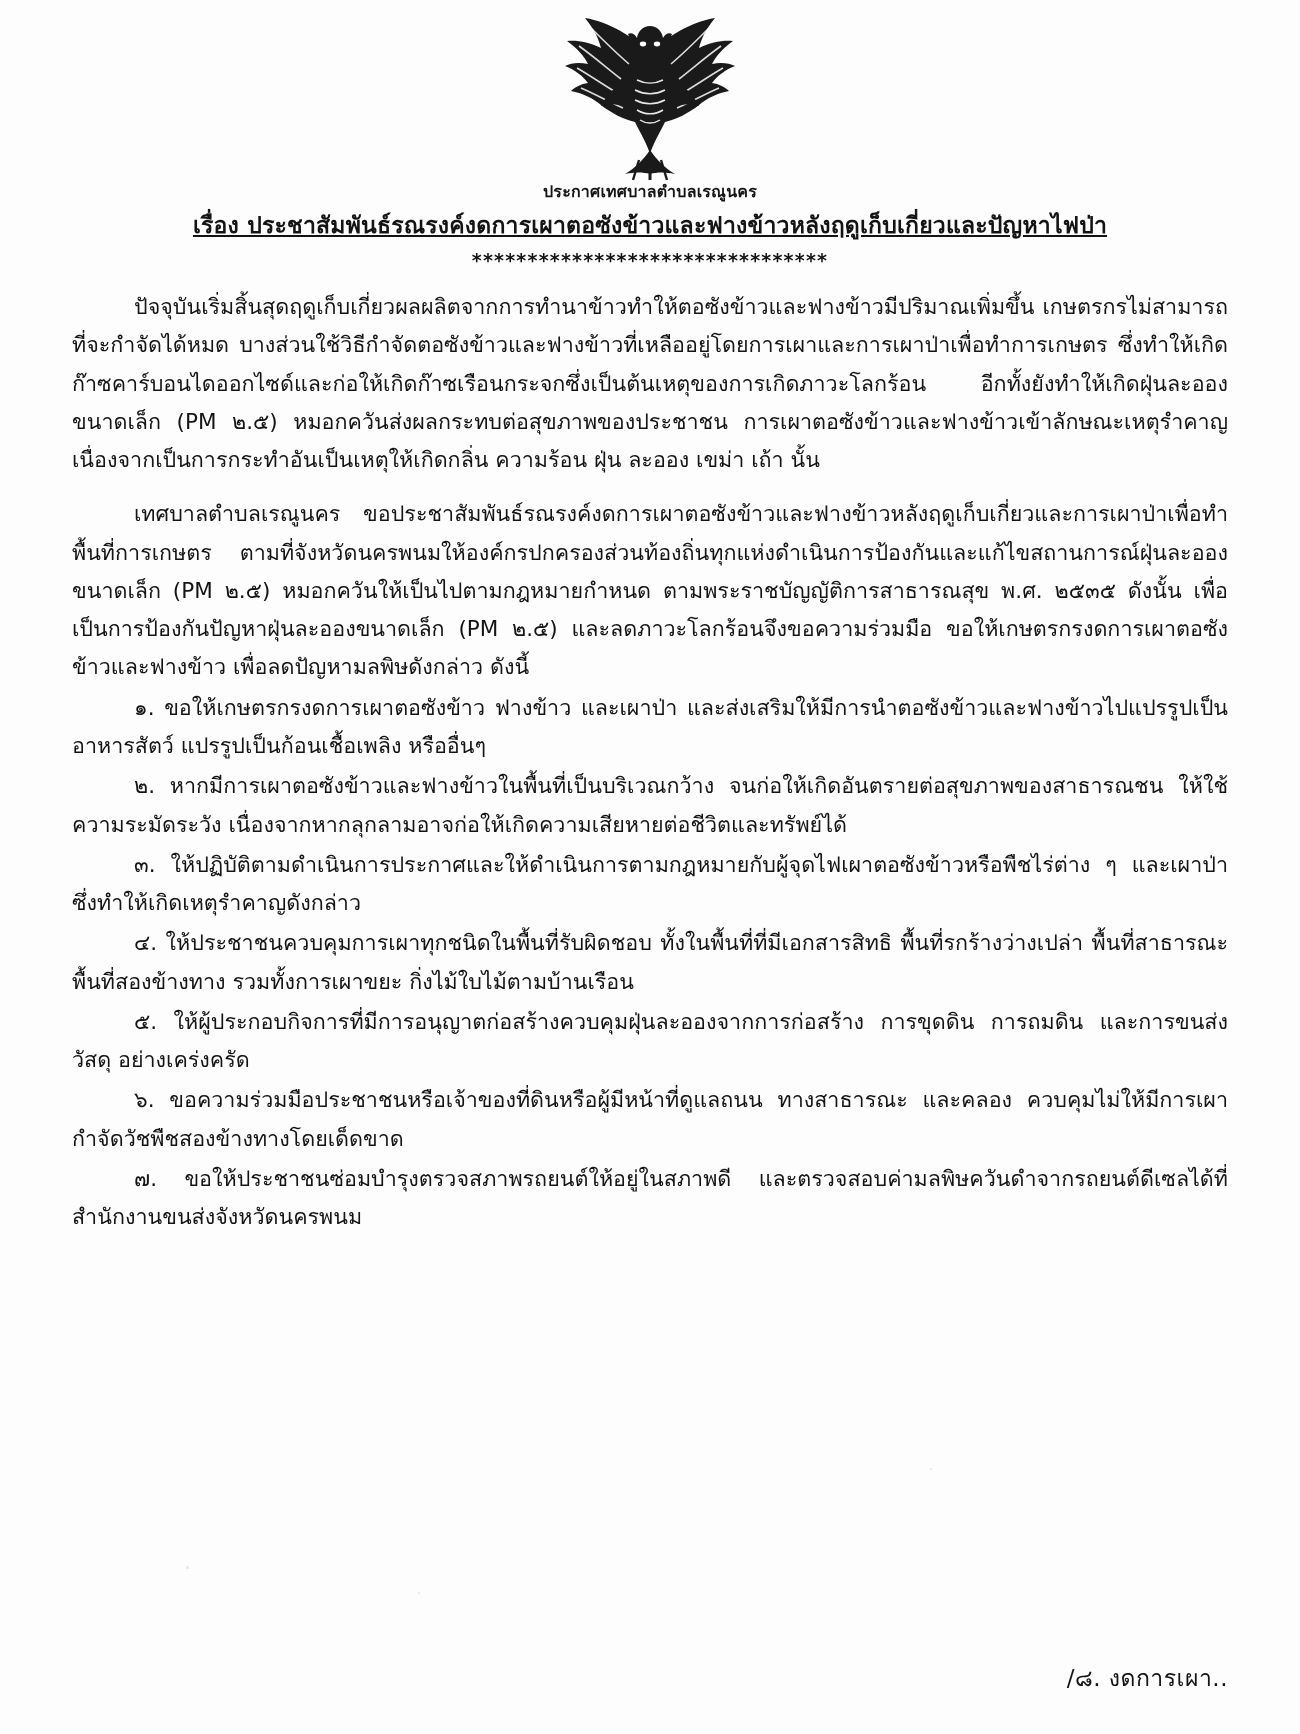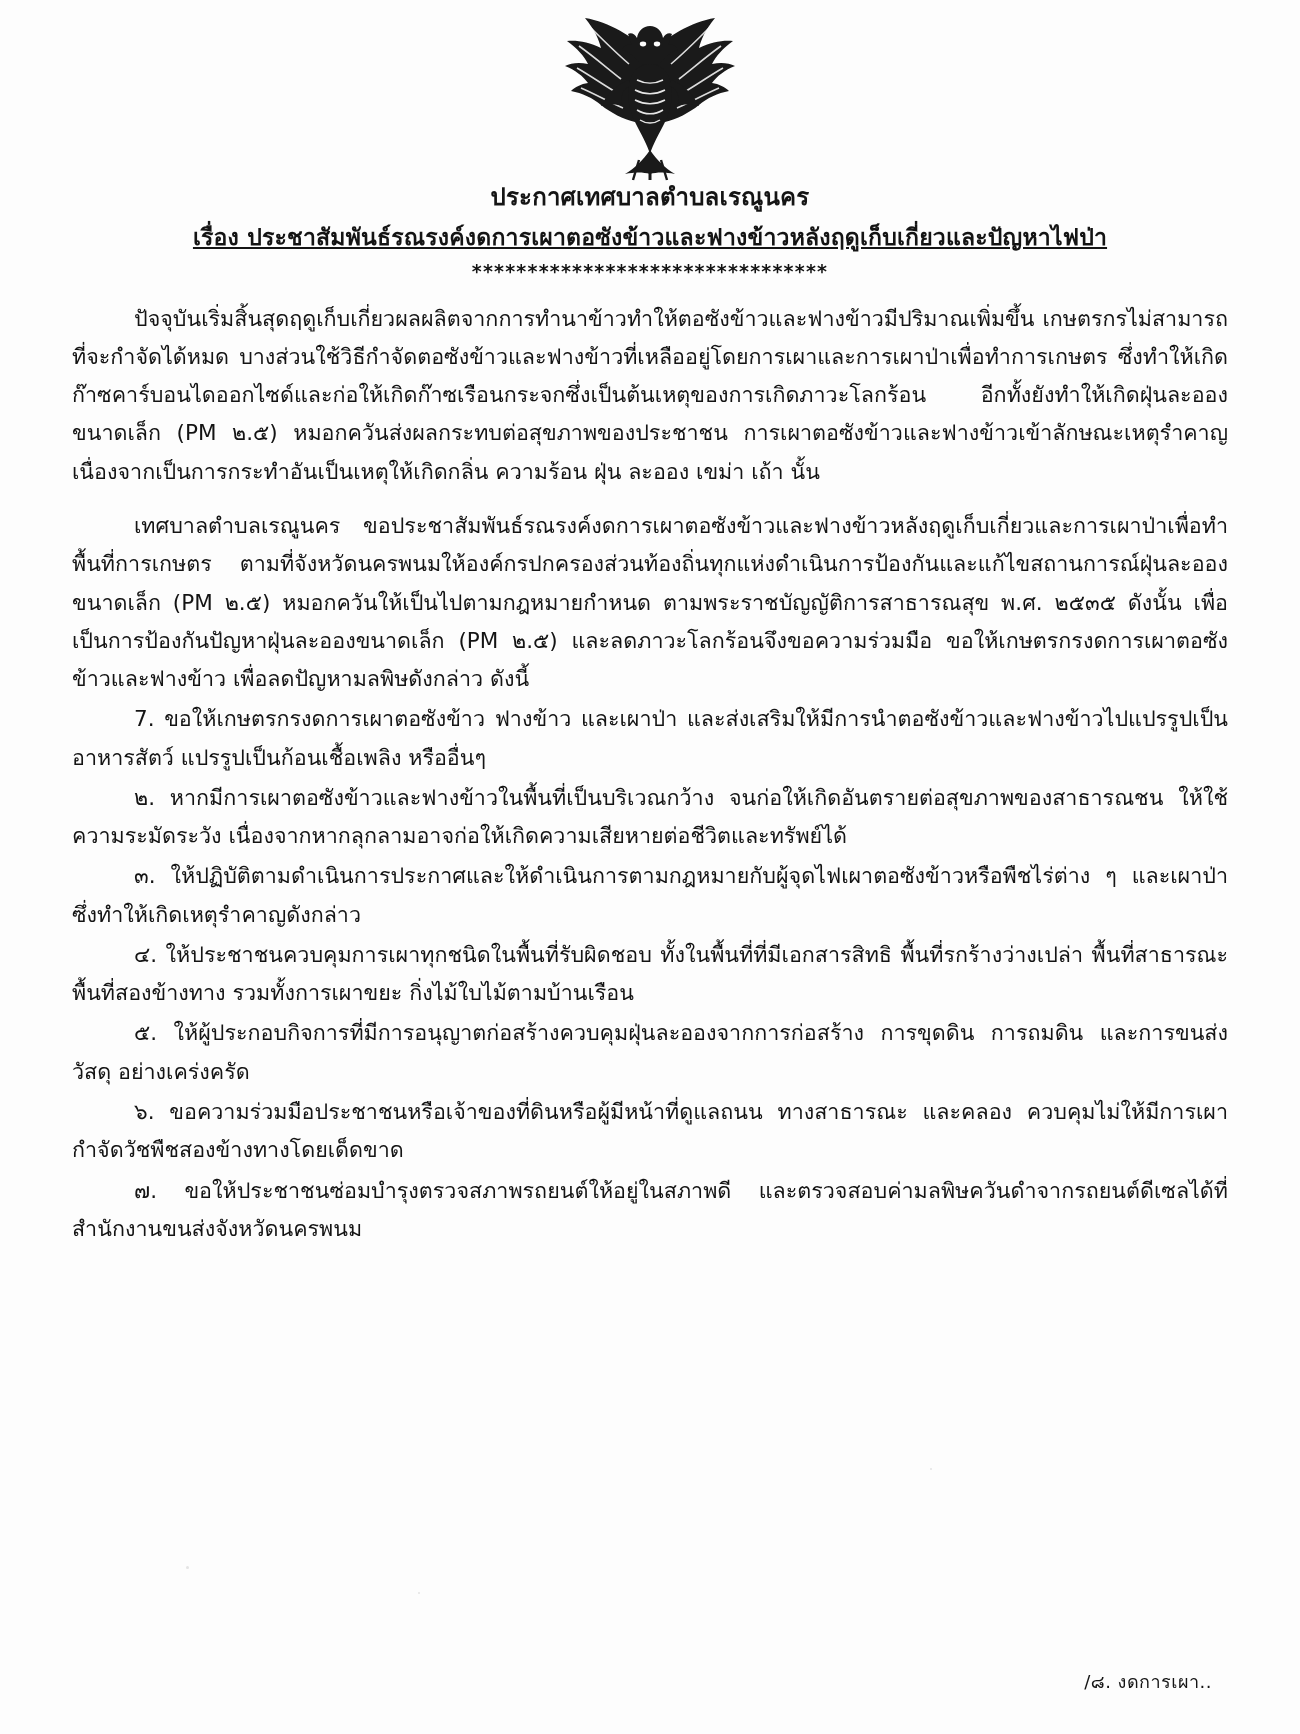--- a/index.html
+++ b/index.html
@@ -36,21 +36,21 @@
   .emblem {
     width: 190px;
     height: 168px;
   }
   
   .heading-block {
     text-align: center;
     line-height: 1.45;
   }
   .doc-title {
-    font-size: 24px;
+    font-size: 16px;
     font-weight: 600;
     letter-spacing: 0.2px;
   }
   .doc-subject {
     font-size: 23px;
     font-weight: 600;
     margin-top: 6px;
     letter-spacing: 0.2px;
     text-decoration: underline;
   }
@@ -75,23 +75,23 @@
   .para-gap {
     height: 14px;
   }
   .item {
     margin: 0 0 2px 0;
     text-indent: 62px;
   }
   
   .footer {
     position: absolute;
-    right: 88px;
+    right: 72px;
     bottom: 38px;
-    font-size: 18px;
+    font-size: 23px;
     letter-spacing: 0.5px;
   }
   
   .speck {
     position: absolute;
     background: #cfcfcf;
     border-radius: 50%;
     opacity: .55;
   }
 </style>
@@ -146,21 +146,21 @@
   <div class="heading-block">
     <div class="doc-title">ประกาศเทศบาลตำบลเรณูนคร</div>
     <div class="doc-subject">เรื่อง ประชาสัมพันธ์รณรงค์งดการเผาตอซังข้าวและฟางข้าวหลังฤดูเก็บเกี่ยวและปัญหาไฟป่า</div>
     <div class="stars">********************************</div>
   </div>
 
   <div class="body-block">
     <p class="para">ปัจจุบันเริ่มสิ้นสุดฤดูเก็บเกี่ยวผลผลิตจากการทำนาข้าวทำให้ตอซังข้าวและฟางข้าวมีปริมาณเพิ่มขึ้น เกษตรกรไม่สามารถที่จะกำจัดได้หมด บางส่วนใช้วิธีกำจัดตอซังข้าวและฟางข้าวที่เหลืออยู่โดยการเผาและการเผาป่าเพื่อทำการเกษตร ซึ่งทำให้เกิดก๊าซคาร์บอนไดออกไซด์และก่อให้เกิดก๊าซเรือนกระจกซึ่งเป็นต้นเหตุของการเกิดภาวะโลกร้อน อีกทั้งยังทำให้เกิดฝุ่นละอองขนาดเล็ก (PM ๒.๕) หมอกควันส่งผลกระทบต่อสุขภาพของประชาชน การเผาตอซังข้าวและฟางข้าวเข้าลักษณะเหตุรำคาญ เนื่องจากเป็นการกระทำอันเป็นเหตุให้เกิดกลิ่น ความร้อน ฝุ่น ละออง เขม่า เถ้า นั้น</p>
     <div class="para-gap"></div>
     <p class="para">เทศบาลตำบลเรณูนคร ขอประชาสัมพันธ์รณรงค์งดการเผาตอซังข้าวและฟางข้าวหลังฤดูเก็บเกี่ยวและการเผาป่าเพื่อทำพื้นที่การเกษตร ตามที่จังหวัดนครพนมให้องค์กรปกครองส่วนท้องถิ่นทุกแห่งดำเนินการป้องกันและแก้ไขสถานการณ์ฝุ่นละอองขนาดเล็ก (PM ๒.๕) หมอกควันให้เป็นไปตามกฎหมายกำหนด ตามพระราชบัญญัติการสาธารณสุข พ.ศ. ๒๕๓๕ ดังนั้น เพื่อเป็นการป้องกันปัญหาฝุ่นละอองขนาดเล็ก (PM ๒.๕) และลดภาวะโลกร้อนจึงขอความร่วมมือ ขอให้เกษตรกรงดการเผาตอซังข้าวและฟางข้าว เพื่อลดปัญหามลพิษดังกล่าว ดังนี้</p>
-    <p class="item">7. ขอให้เกษตรกรงดการเผาตอซังข้าว ฟางข้าว และเผาป่า และส่งเสริมให้มีการนำตอซังข้าวและฟางข้าวไปแปรรูปเป็นอาหารสัตว์ แปรรูปเป็นก้อนเชื้อเพลิง หรืออื่นๆ</p>
+    <p class="item">๑. ขอให้เกษตรกรงดการเผาตอซังข้าว ฟางข้าว และเผาป่า และส่งเสริมให้มีการนำตอซังข้าวและฟางข้าวไปแปรรูปเป็นอาหารสัตว์ แปรรูปเป็นก้อนเชื้อเพลิง หรืออื่นๆ</p>
     <p class="item">๒. หากมีการเผาตอซังข้าวและฟางข้าวในพื้นที่เป็นบริเวณกว้าง จนก่อให้เกิดอันตรายต่อสุขภาพของสาธารณชน ให้ใช้ความระมัดระวัง เนื่องจากหากลุกลามอาจก่อให้เกิดความเสียหายต่อชีวิตและทรัพย์ได้</p>
     <p class="item">๓. ให้ปฏิบัติตามดำเนินการประกาศและให้ดำเนินการตามกฎหมายกับผู้จุดไฟเผาตอซังข้าวหรือพืชไร่ต่าง ๆ และเผาป่า ซึ่งทำให้เกิดเหตุรำคาญดังกล่าว</p>
     <p class="item">๔. ให้ประชาชนควบคุมการเผาทุกชนิดในพื้นที่รับผิดชอบ ทั้งในพื้นที่ที่มีเอกสารสิทธิ พื้นที่รกร้างว่างเปล่า พื้นที่สาธารณะ พื้นที่สองข้างทาง รวมทั้งการเผาขยะ กิ่งไม้ใบไม้ตามบ้านเรือน</p>
     <p class="item">๕. ให้ผู้ประกอบกิจการที่มีการอนุญาตก่อสร้างควบคุมฝุ่นละอองจากการก่อสร้าง การขุดดิน การถมดิน และการขนส่งวัสดุ อย่างเคร่งครัด</p>
     <p class="item">๖. ขอความร่วมมือประชาชนหรือเจ้าของที่ดินหรือผู้มีหน้าที่ดูแลถนน ทางสาธารณะ และคลอง ควบคุมไม่ให้มีการเผากำจัดวัชพืชสองข้างทางโดยเด็ดขาด</p>
     <p class="item">๗. ขอให้ประชาชนซ่อมบำรุงตรวจสภาพรถยนต์ให้อยู่ในสภาพดี และตรวจสอบค่ามลพิษควันดำจากรถยนต์ดีเซลได้ที่สำนักงานขนส่งจังหวัดนครพนม</p>
   </div>
 
   <div class="footer">/๘. งดการเผา..</div>
 

